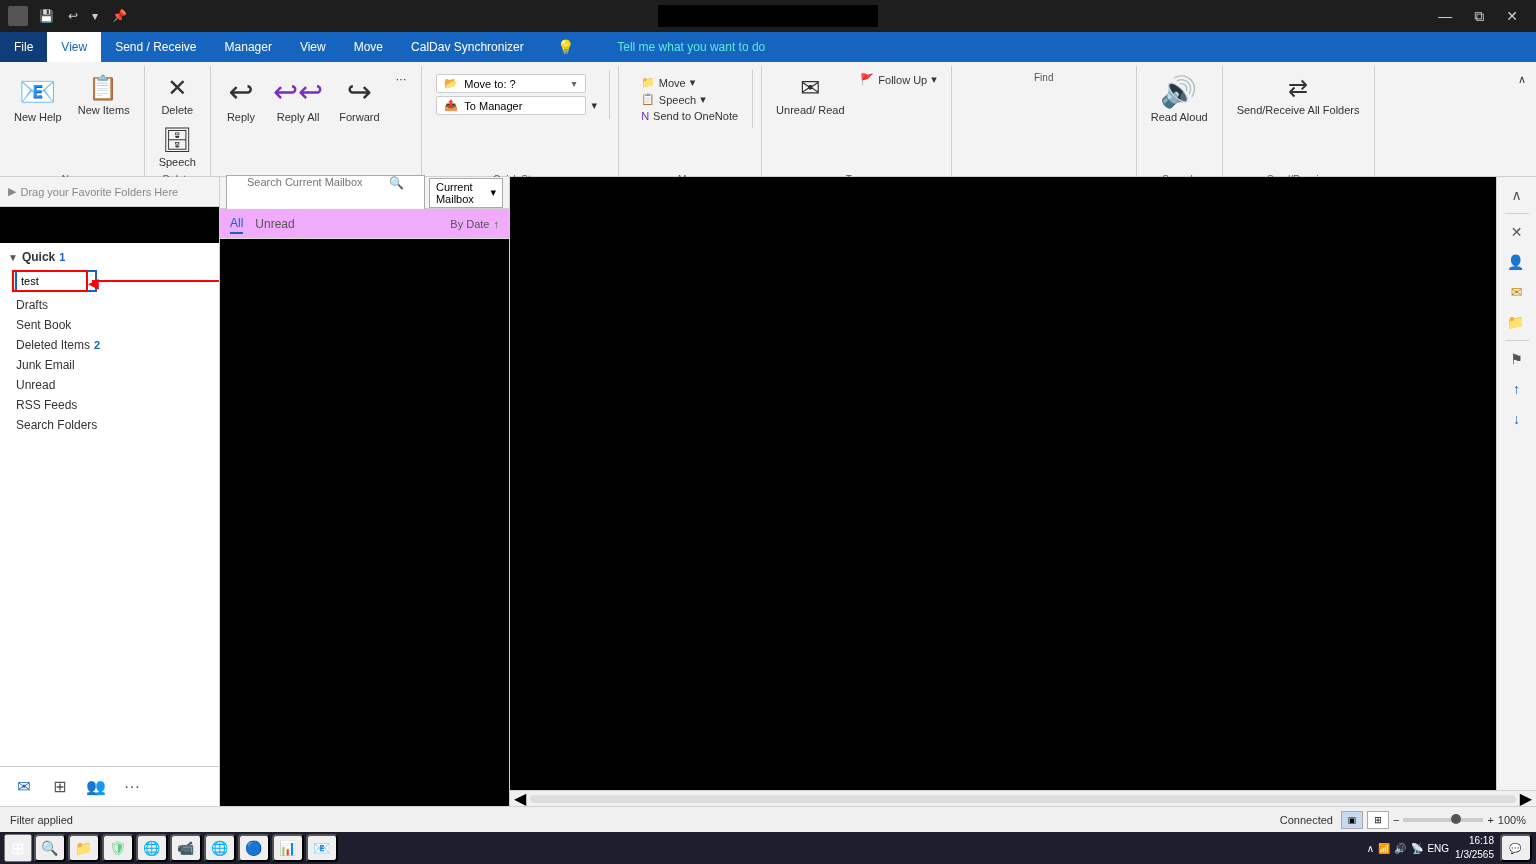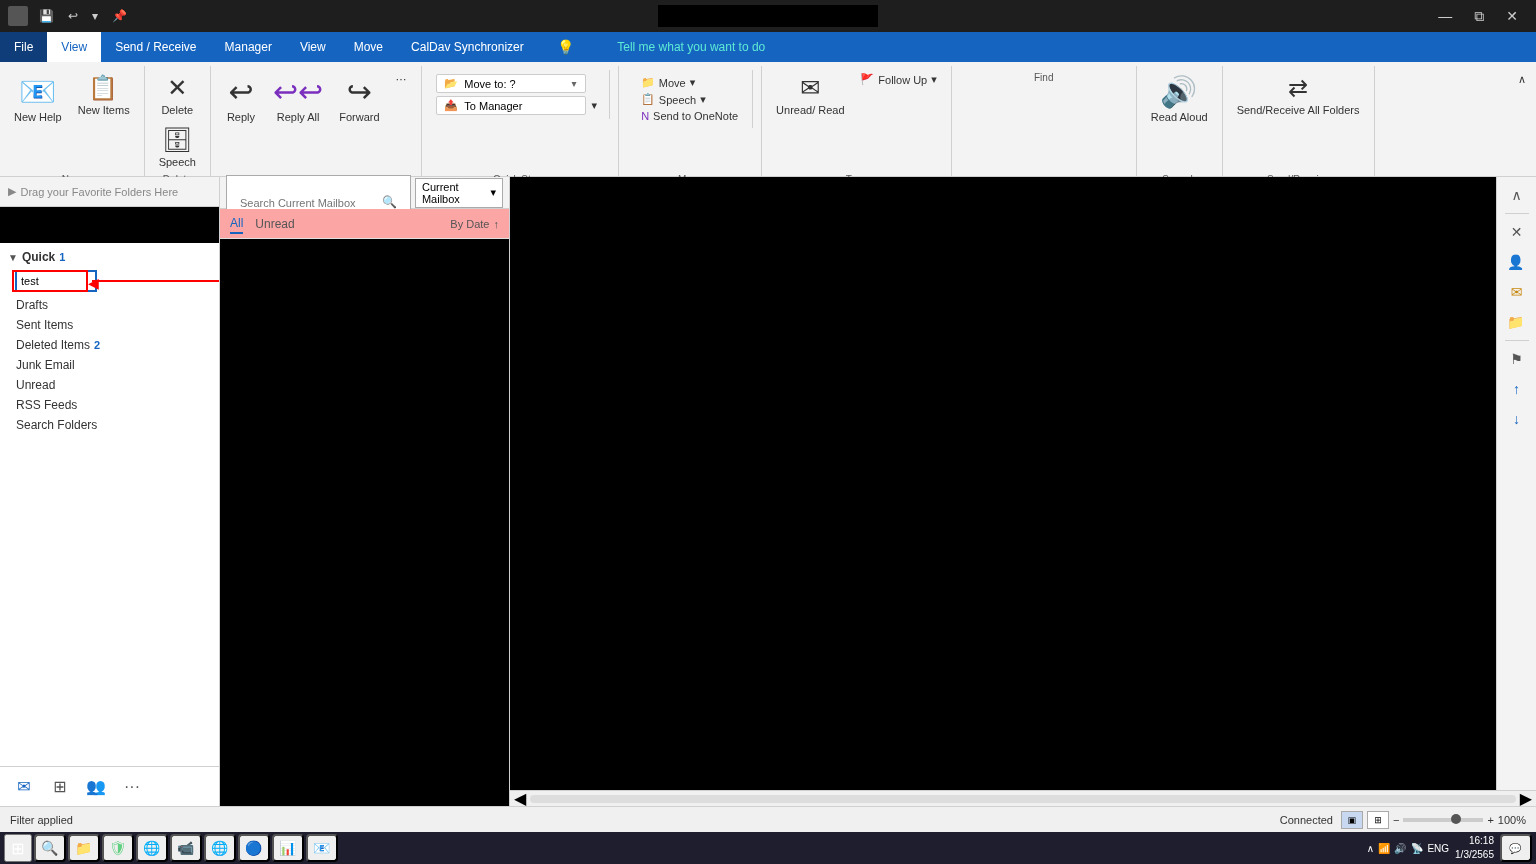--- a/index.html
+++ b/index.html
@@ -207,39 +207,39 @@
     .search-bar {
       height: 32px;
       background: #f3f3f3;
       border-bottom: 1px solid #d0d0d0;
       display: flex;
       align-items: center;
       padding: 0 6px;
       gap: 4px;
     }
     .search-input-wrap {
-      flex: 1; display: flex; align-items: flex-end;
+      flex: 1; display: flex; align-items: flex-start;
       border: 1px solid #aaa; background: white;
-      height: 35px; padding: 0 13px;
+      height: 35px; padding: 0 20px;
     }
     .search-input { border: none; outline: none; font-size: 11px; flex: 1; }
     .search-icon { color: #888; font-size: 12px; }
     .mailbox-dropdown {
       padding: 2px 6px; border: 1px solid #aaa; background: white;
       font-size: 11px; cursor: pointer; display: flex; align-items: center; gap: 3px;
     }
 
     .filter-bar {
       height: 30px;
       display: flex;
       align-items: center;
       padding: 0 10px;
       gap: 12px;
       border-bottom: 1px solid #e0e0e0;
-      background: #fca5a5;
+      background: #f0abfc;
     }
     .filter-tab {
       font-size: 12px; cursor: pointer; color: #555; padding: 2px 0;
     }
     .filter-tab.active { color: #1565c0; border-bottom: 2px solid #1565c0; }
     .filter-sort {
       margin-left: auto; display: flex; align-items: center; gap: 4px;
       font-size: 11px; color: #555; cursor: pointer;
     }
 
@@ -575,21 +575,21 @@
 
         <div class="red-box" style="top:3px; left:12px; width:76px; height:22px;"></div>
 
         <div style="position:absolute; left:92px; top:13px; width:170px; height:2px; background:red;"></div>
         <div style="position:absolute; left:88px; top:8px; color:red; font-size:14px;">◀</div>
       </div>
       <div class="folder-item">
         <span>Drafts</span>
       </div>
       <div class="folder-item">
-        <span>Sent Items</span>
+        <span>Sent Book</span>
       </div>
       <div class="folder-item">
         <span>Deleted Items</span>
         <span class="folder-count">2</span>
       </div>
       <div class="folder-item">
         <span>Junk Email</span>
       </div>
       <div class="folder-item">
         <span>Unread</span>

